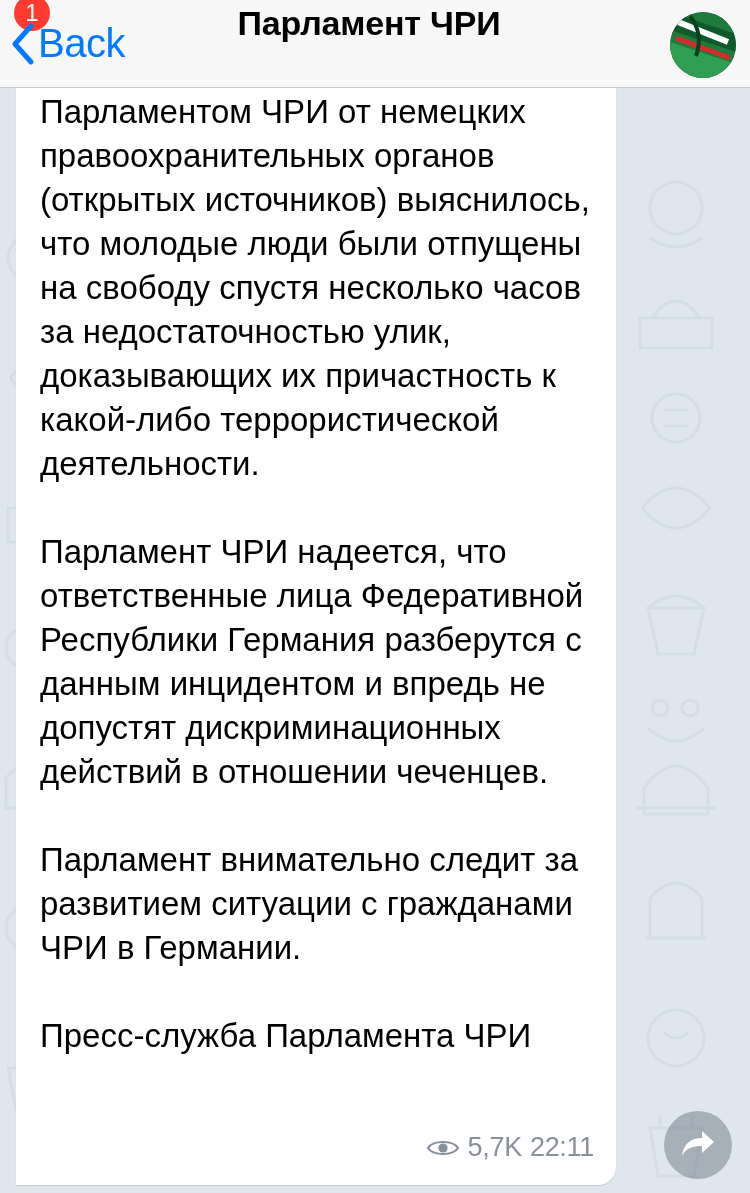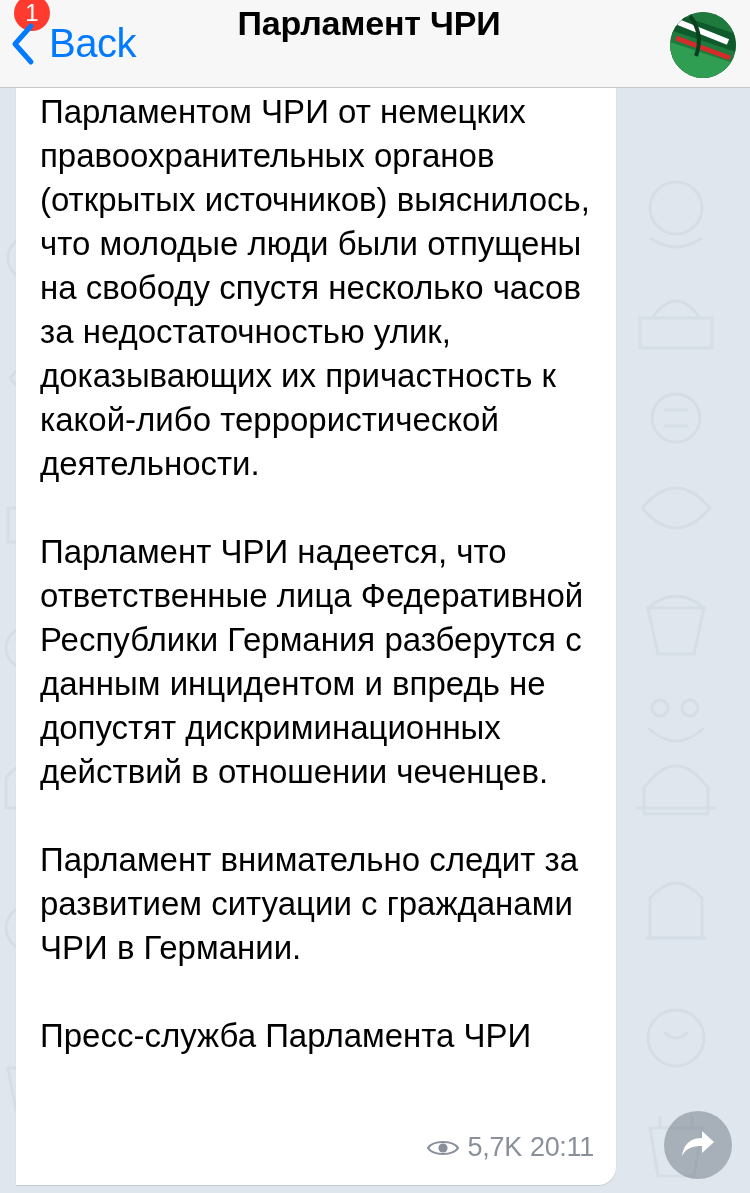--- a/index.html
+++ b/index.html
@@ -36,21 +36,21 @@
   .back-chevron {
     width: 26px;
     height: 44px;
     position: relative;
   }
   .back-chevron svg { display: block; }
   .back-label {
     font-size: 40px;
     color: #007aff;
     letter-spacing: -0.5px;
-    margin-left: 13px;
+    margin-left: 2px;
   }
   .unread-badge {
     position: absolute;
     top: -26px;
     left: 14px;
     min-width: 36px;
     height: 36px;
     border-radius: 18px;
     background: #ff3b30;
     color: #ffffff;
@@ -201,21 +201,21 @@
 
 Парламент внимательно следит за развитием ситуации с гражданами ЧРИ в Германии.
 
 Пресс-служба Парламента ЧРИ</div>
     <div class="msg-meta">
       <svg class="eye-icon" width="34" height="22" viewBox="0 0 34 22" xmlns="http://www.w3.org/2000/svg">
         <path d="M2 11 C7 3, 27 3, 32 11 C27 19, 7 19, 2 11 Z" fill="none" stroke="#8a9099" stroke-width="2.2"></path>
         <circle cx="17" cy="11" r="4.6" fill="#8a9099"></circle>
       </svg>
       <span class="views">5,7K</span>
-      <span class="time">20:11</span>
+      <span class="time">22:11</span>
     </div>
   </div>
 
   <div class="fwd-btn">
     <svg width="36" height="32" viewBox="0 0 36 32" xmlns="http://www.w3.org/2000/svg">
       <path d="M2 27 C4 13, 13 9, 22 9 L22 2 L34 13 L22 24 L22 17 C13 17, 6 19, 2 27 Z" fill="#ffffff"></path>
     </svg>
   </div>
 </div>
 

